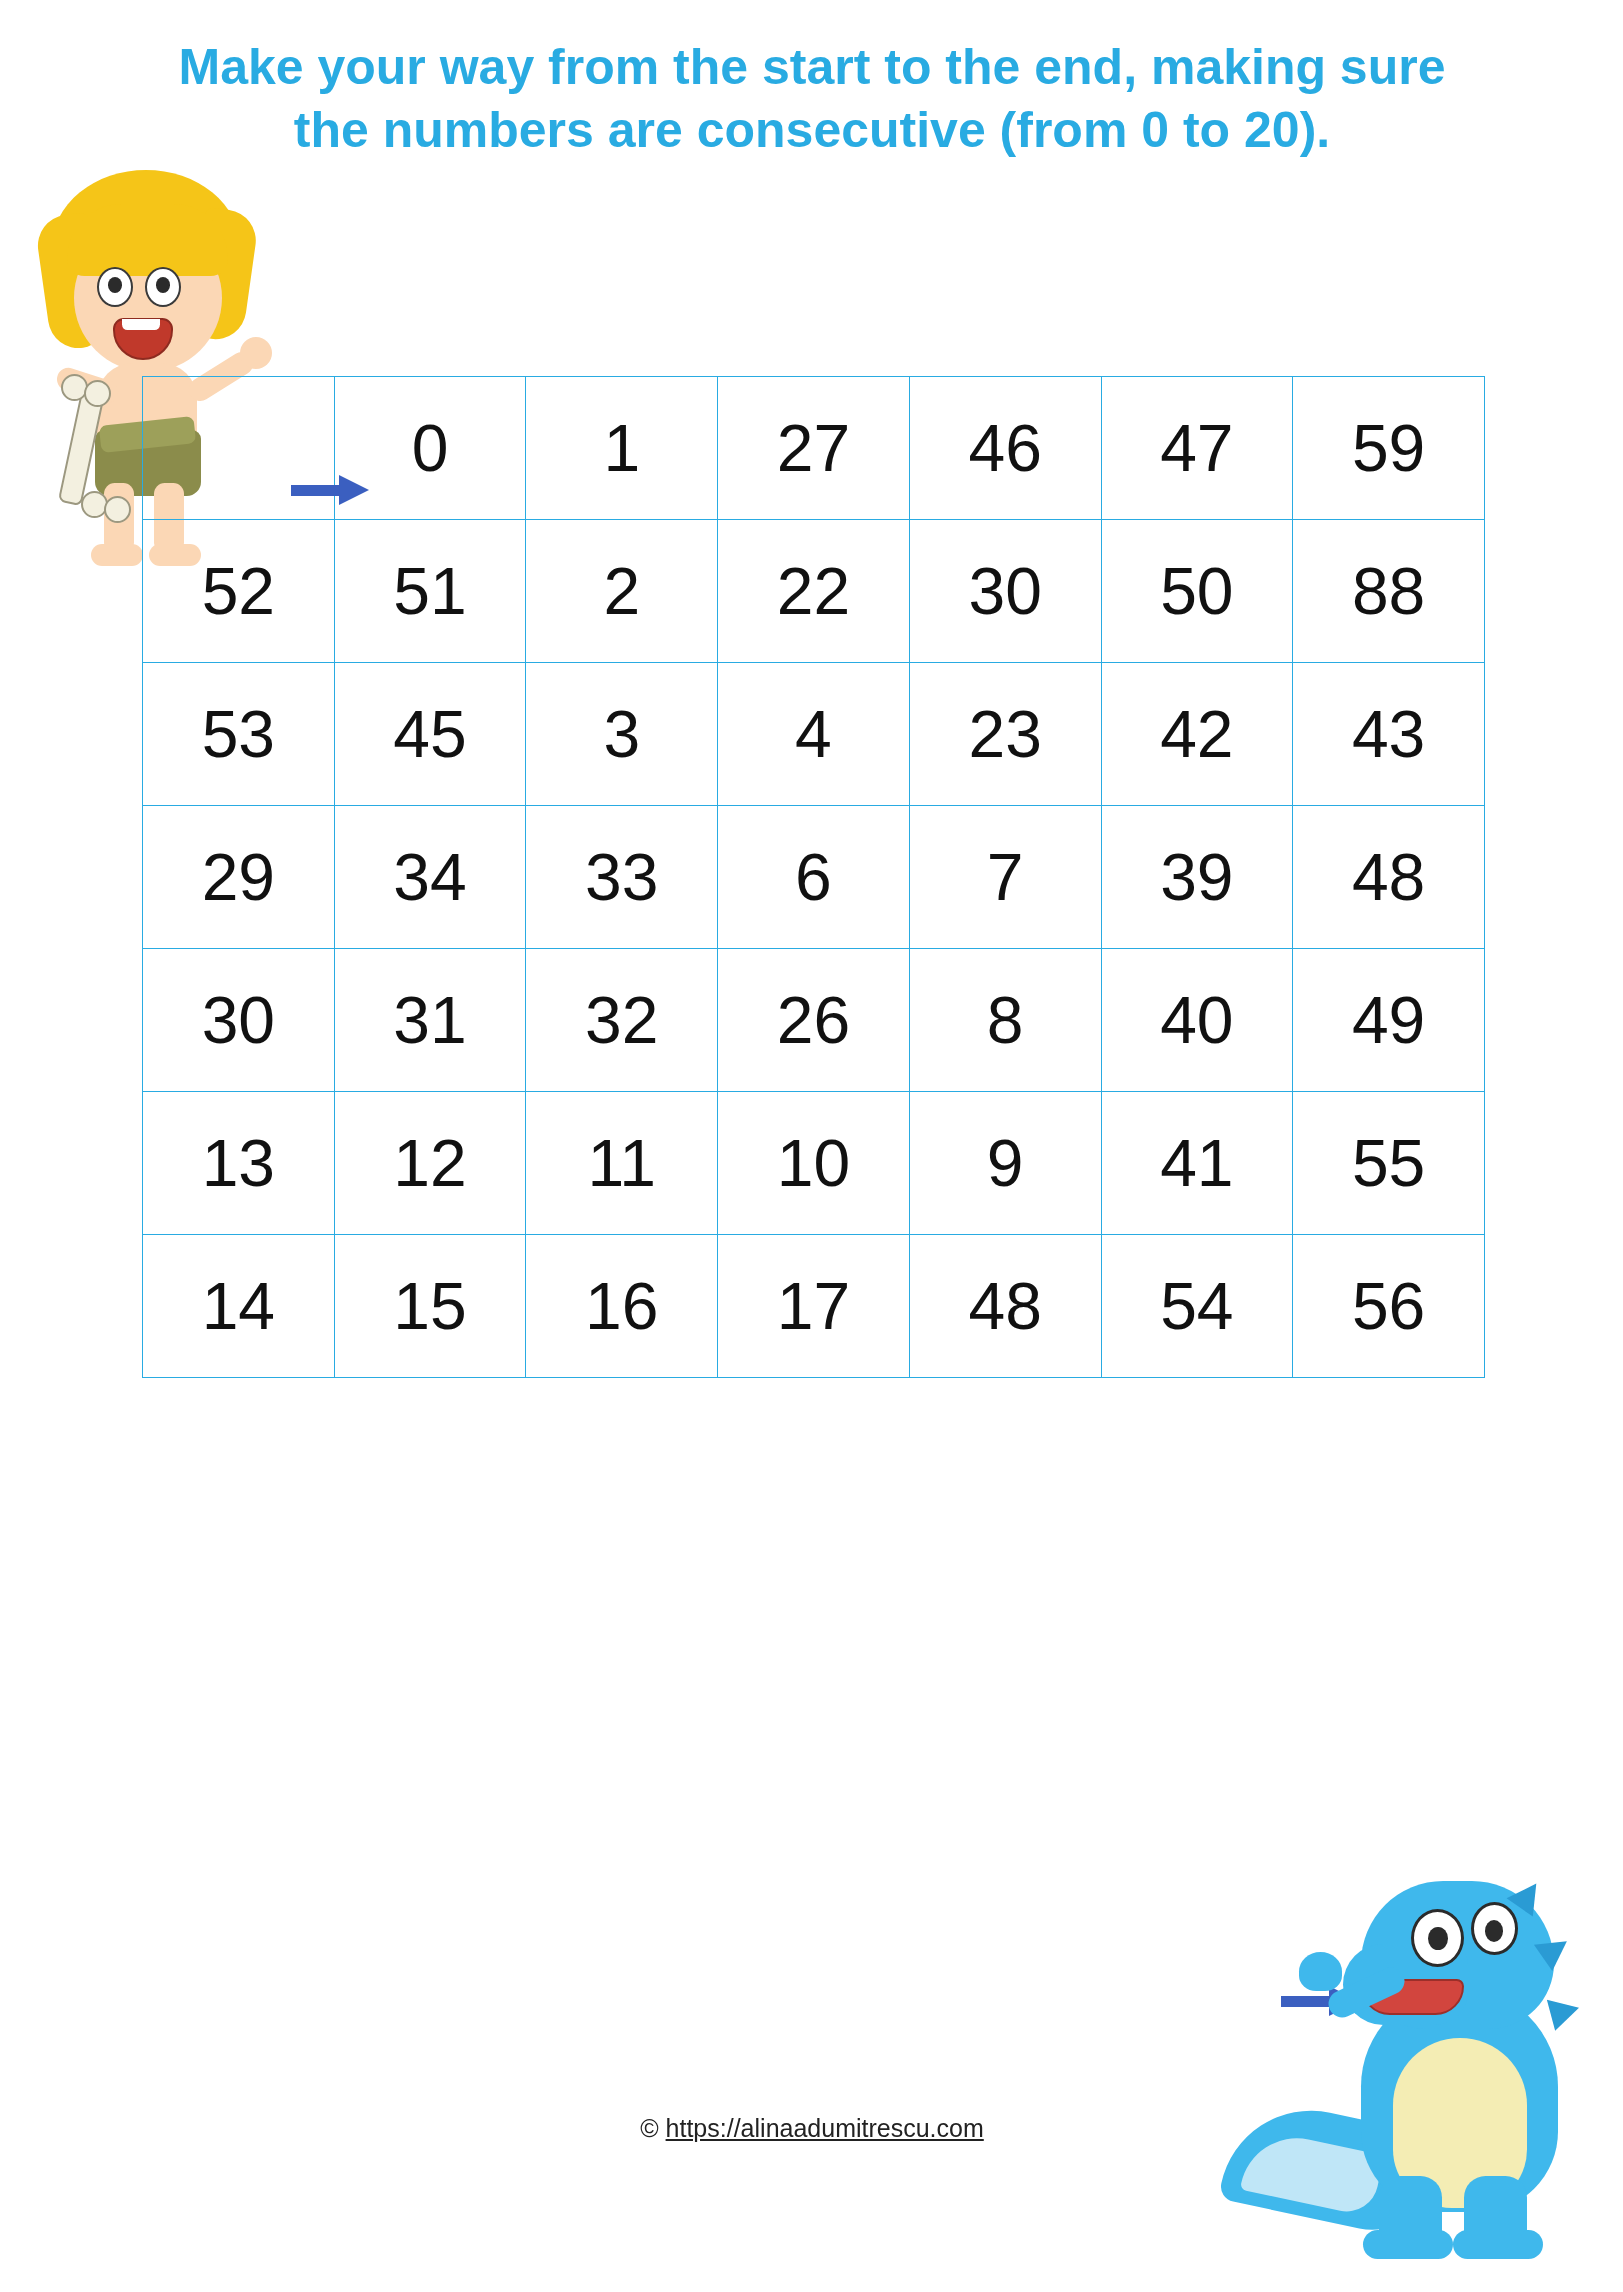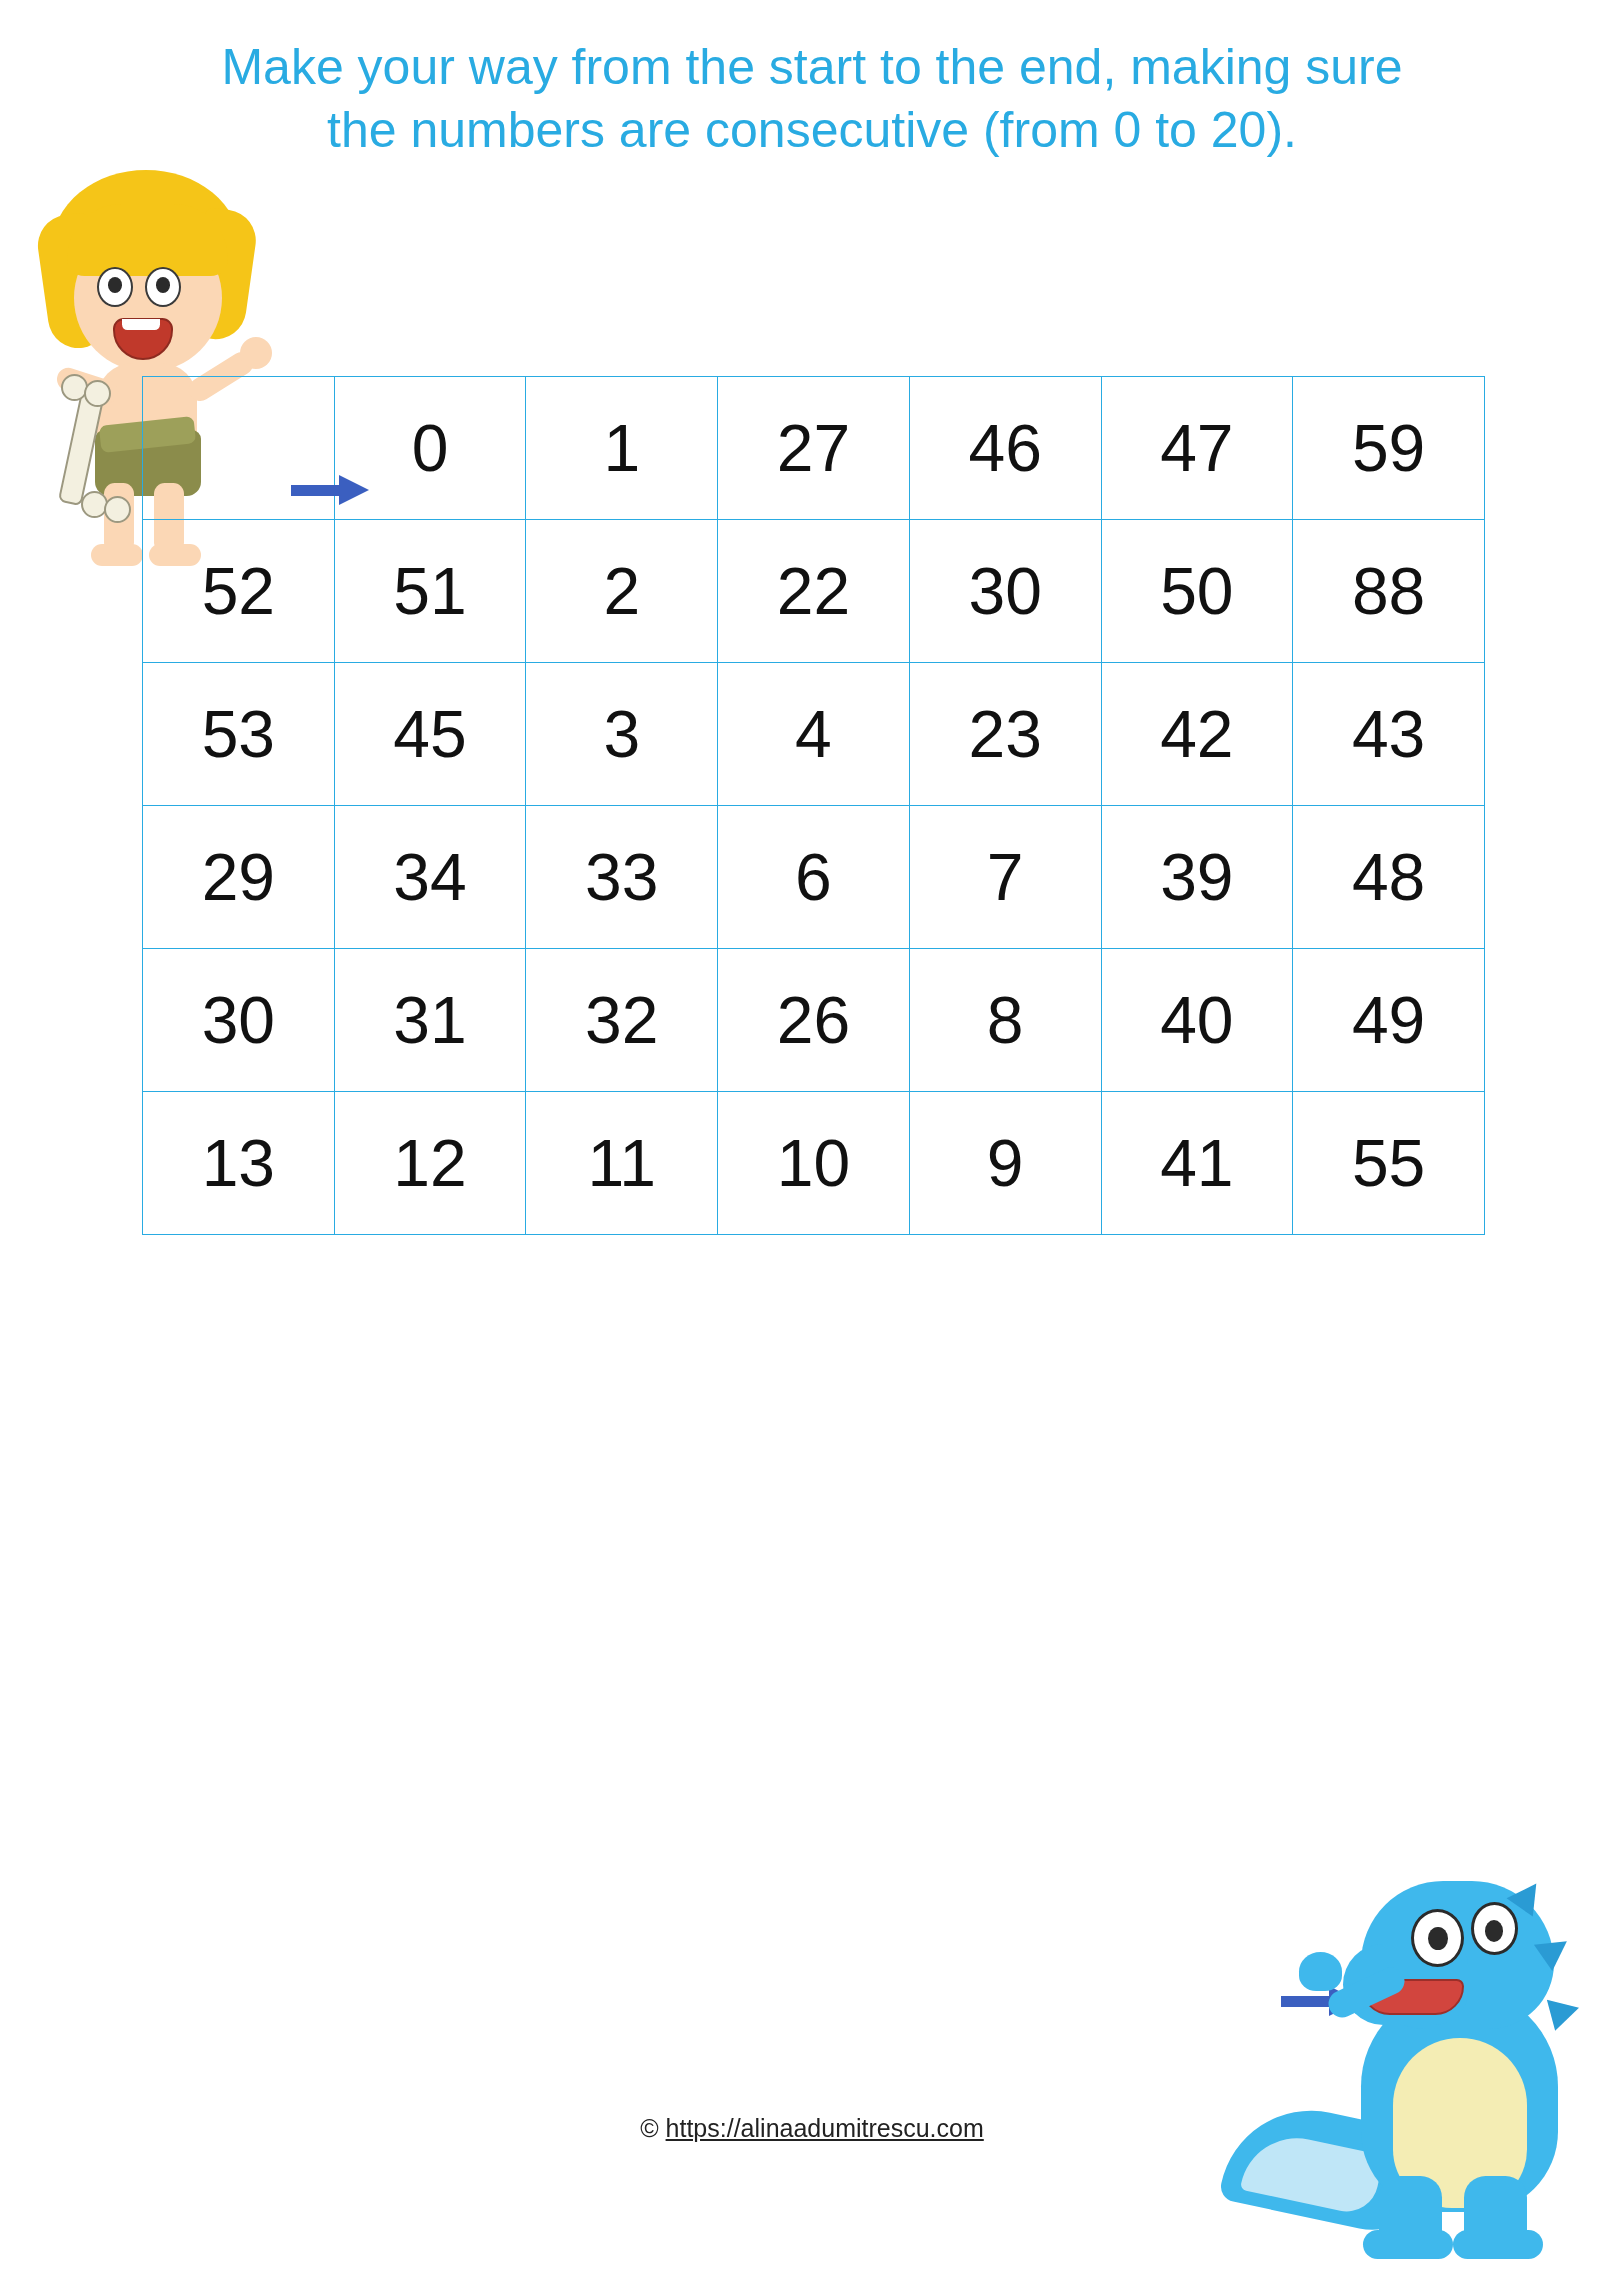--- a/index.html
+++ b/index.html
@@ -19,20 +19,21 @@
   .title {
     position: absolute;
     left: 0;
     top: 36px;
     width: 1624px;
     text-align: center;
     color: #29ABE2;
     font-size: 50px;
     line-height: 1.25;
     font-family: "Liberation Sans", sans-serif;
+    font-weight: bold;
   }
   .title .line {
     display: block;
     white-space: nowrap;
   }
 
   
   .grid-wrap {
     position: absolute;
     left: 142px;
@@ -407,20 +408,29 @@
       </tr>
       <tr>
         <td>13</td>
         <td>12</td>
         <td>11</td>
         <td>10</td>
         <td>9</td>
         <td>41</td>
         <td>55</td>
       </tr>
+      <tr>
+        <td>14</td>
+        <td>15</td>
+        <td>16</td>
+        <td>17</td>
+        <td>48</td>
+        <td>54</td>
+        <td>56</td>
+      </tr>
     </tbody>
   </table>
 </div>
 
 <div class="arrow arrow-start">
   <div class="shaft"></div>
   <div class="head"></div>
 </div>
 <div class="arrow arrow-end">
   <div class="shaft"></div>

